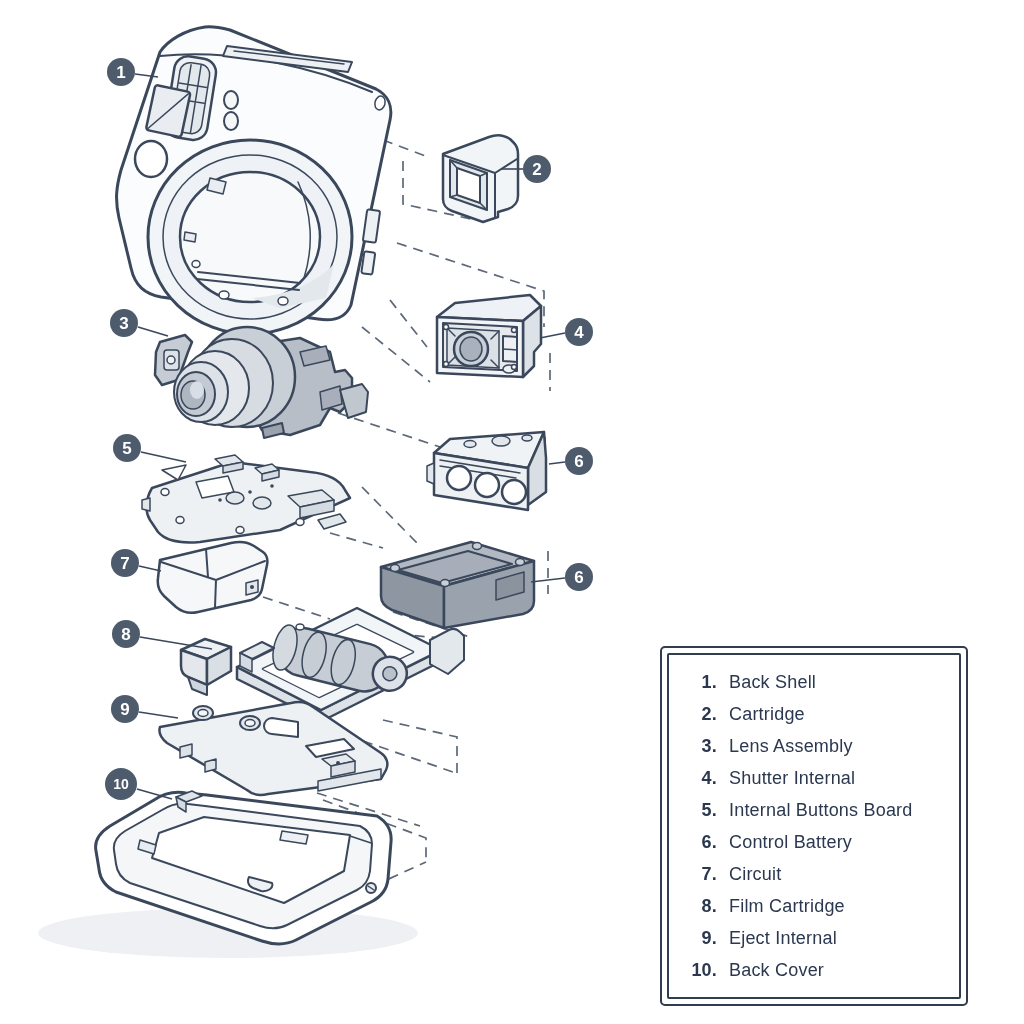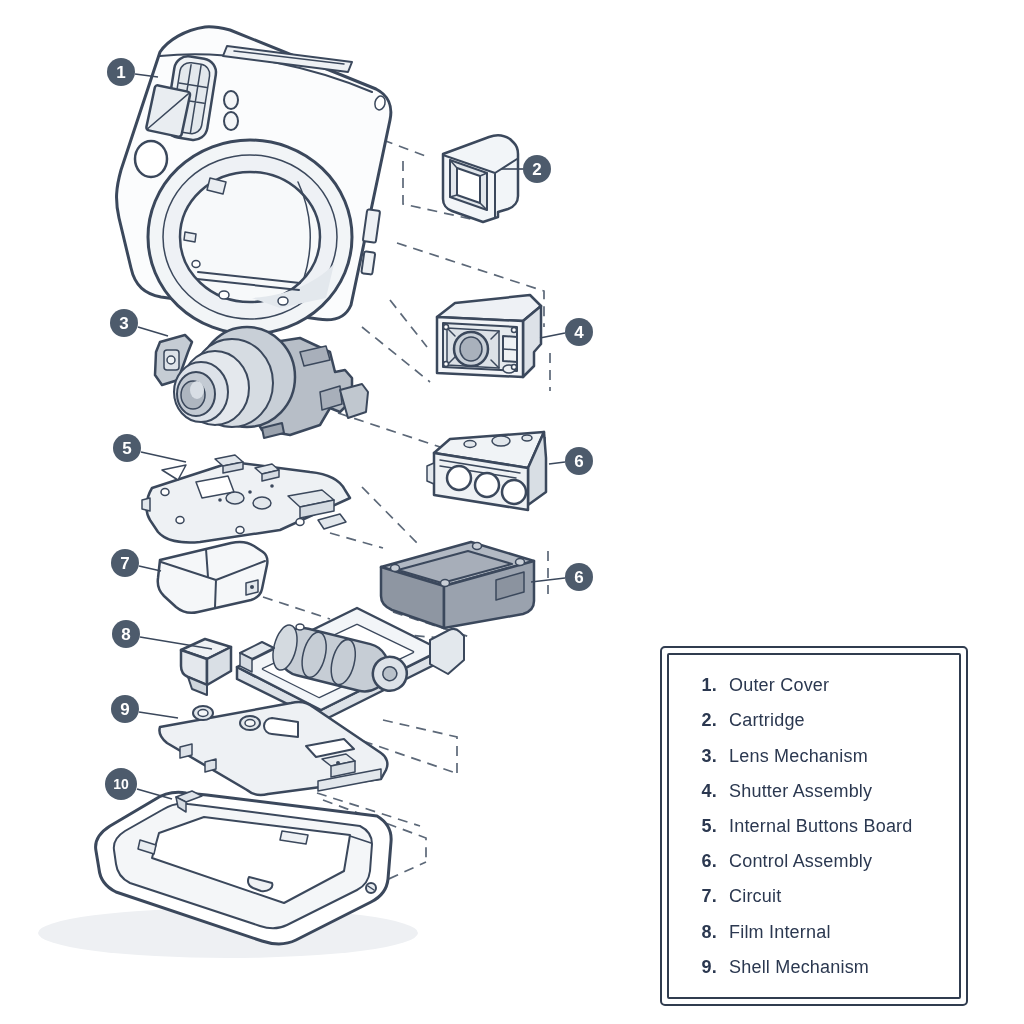--- a/index.html
+++ b/index.html
@@ -297,49 +297,53 @@
       <circle cx="121" cy="784" r="16" fill="#4d5b6c"></circle>
       <text class="badge-txt small" x="121" y="789" text-anchor="middle">10</text>
     </g>
   </g>
 </svg>
 
   <div class="legend">
     <div class="legend-inner">
       <div class="legend-row">
           <span class="num">1.</span>
-          <span class="lbl">Outer Cover</span>
+          <span class="lbl">Back Shell</span>
         </div>
       <div class="legend-row">
           <span class="num">2.</span>
           <span class="lbl">Cartridge</span>
         </div>
       <div class="legend-row">
           <span class="num">3.</span>
-          <span class="lbl">Lens Mechanism</span>
+          <span class="lbl">Lens Assembly</span>
         </div>
       <div class="legend-row">
           <span class="num">4.</span>
-          <span class="lbl">Shutter Assembly</span>
+          <span class="lbl">Shutter Internal</span>
         </div>
       <div class="legend-row">
           <span class="num">5.</span>
           <span class="lbl">Internal Buttons Board</span>
         </div>
       <div class="legend-row">
           <span class="num">6.</span>
-          <span class="lbl">Control Assembly</span>
+          <span class="lbl">Control Battery</span>
         </div>
       <div class="legend-row">
           <span class="num">7.</span>
           <span class="lbl">Circuit</span>
         </div>
       <div class="legend-row">
           <span class="num">8.</span>
-          <span class="lbl">Film Internal</span>
+          <span class="lbl">Film Cartridge</span>
         </div>
       <div class="legend-row">
           <span class="num">9.</span>
-          <span class="lbl">Shell Mechanism</span>
+          <span class="lbl">Eject Internal</span>
+        </div>
+      <div class="legend-row">
+          <span class="num">10.</span>
+          <span class="lbl">Back Cover</span>
         </div>
     </div>
   </div>
 </div>
 
 </body></html>

